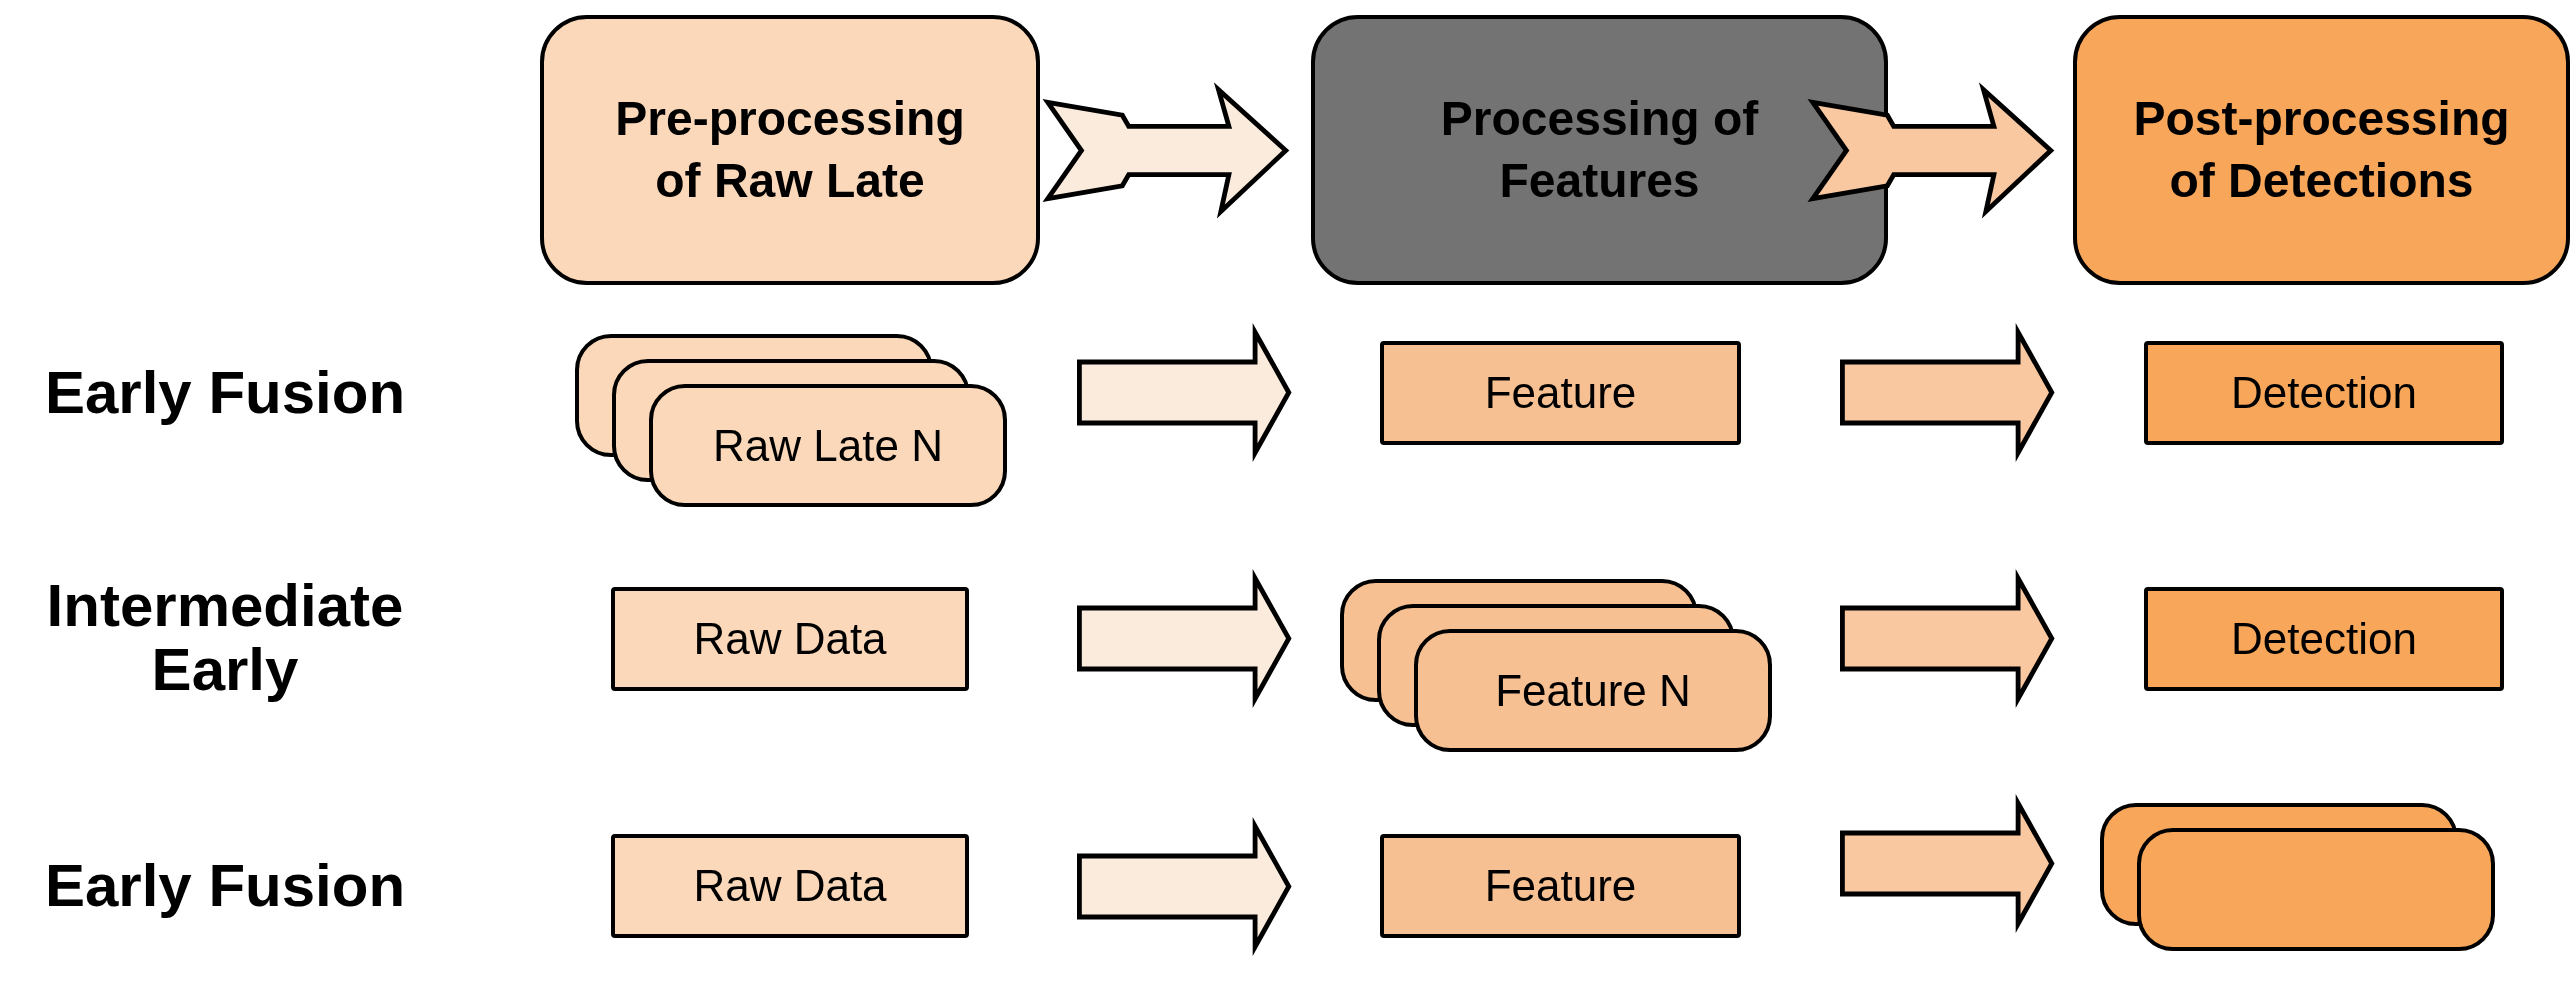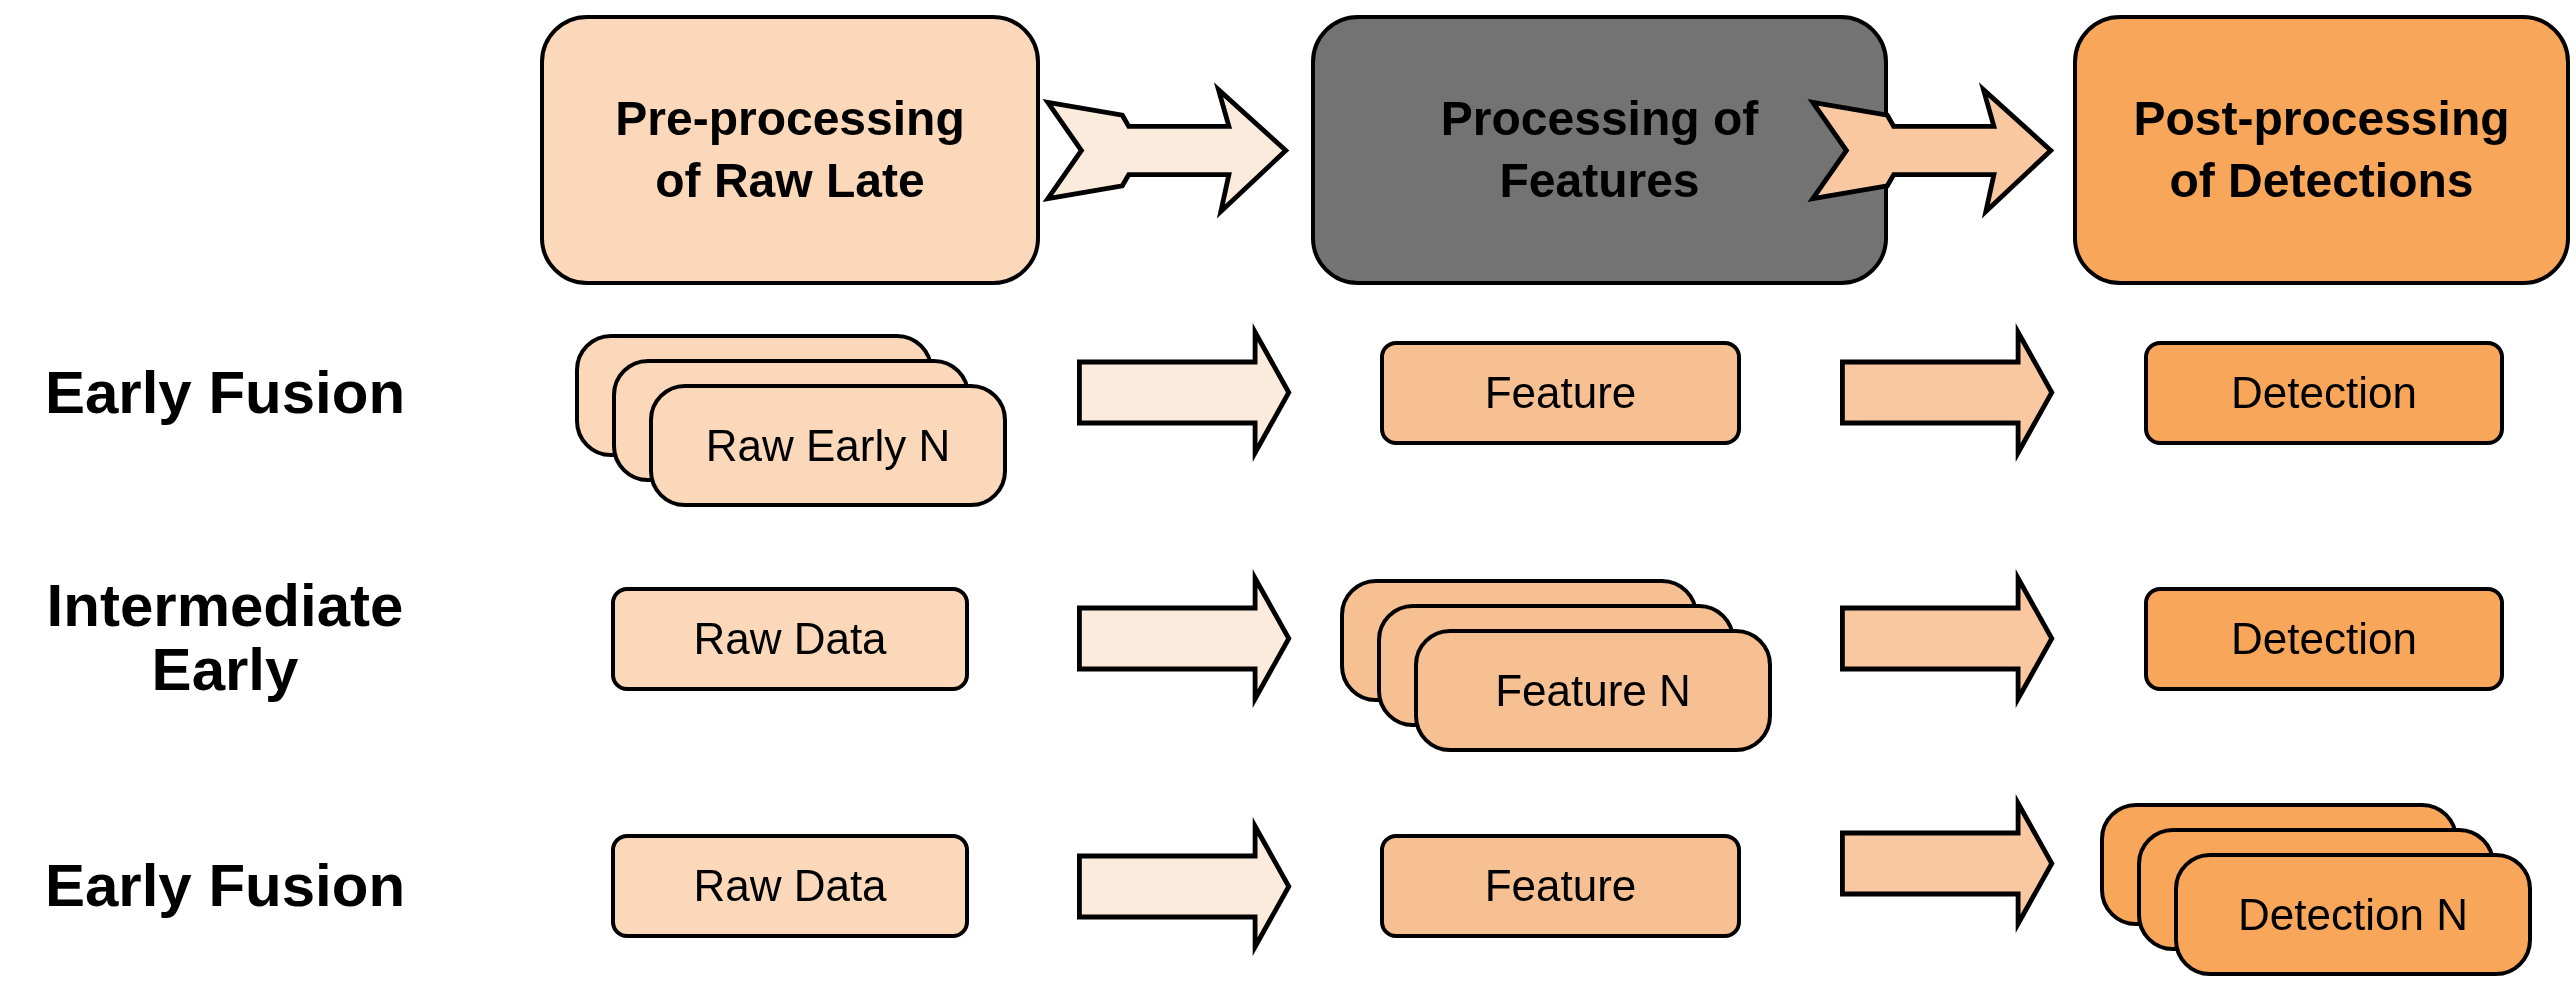--- a/index.html
+++ b/index.html
@@ -22,21 +22,21 @@
     text-align: center;
   }
   .hdr {
     border-radius: 47px;
     font-weight: 700;
     font-size: 48px;
     line-height: 1.28;
   }
   .cell {
     border-width: 4px;
-    border-radius: 16px;
+    border-radius: 4px;
     font-size: 44px;
     font-weight: 400;
   }
   .lbl { white-space: pre-line; }
   .row-label {
     position: absolute;
     font-weight: 700;
     font-size: 60px;
     line-height: 64px;
     text-align: center;
@@ -85,21 +85,21 @@
     <span class="lbl">Post-processing
 of Detections</span>
   </div>
 
   <div class="row-label" style="left:8px; top:361px; width:434px;">Early Fusion</div>
 
   <div class="stack" style="left:575px; top:334px; width:431px; height:174px;">
     <div class="layer" style="left: 0px; top: 0px; background-color: rgb(250, 216, 185);"></div>
     <div class="layer" style="left: 37px; top: 25px; background-color: rgb(250, 216, 185);"></div>
     <div class="layer" style="left: 74px; top: 50px; background-color: rgb(250, 216, 185);">
-      <span class="lbl">Raw Early N</span>
+      <span class="lbl">Raw Late N</span>
     </div>
   </div>
 
   <svg class="arrow" style="left:1077px; top:329px;" width="215" height="127" viewBox="0 0 268 158">
     <polygon points="3,41 222,41 222,4 264,79 222,154 222,117 3,117" fill="#FBEBDC"></polygon>
   </svg>
 
   <div class="box cell" style="left: 1380px; top: 341px; width: 361px; height: 104px; background-color: rgb(247, 192, 146);">
     <span class="lbl">Feature</span>
   </div>
@@ -153,19 +153,16 @@
     <span class="lbl">Feature</span>
   </div>
 
   <svg class="arrow" style="left:1840px; top:800px;" width="215" height="127" viewBox="0 0 268 158">
     <polygon points="3,41 222,41 222,4 264,79 222,154 222,117 3,117" fill="#F9C8A0"></polygon>
   </svg>
 
   <div class="stack" style="left:2100px; top:803px; width:431px; height:174px;">
     <div class="layer" style="left: 0px; top: 0px; background-color: rgb(248, 167, 90);"></div>
     <div class="layer" style="left: 37px; top: 25px; background-color: rgb(248, 167, 90);"></div>
-    <div class="layer" style="left: 74px; top: 50px; background-color: rgb(248, 167, 90);">
-      <span class="lbl">Detection N</span>
-    </div>
   </div>
 
 </div>
 
 
 </body></html>

